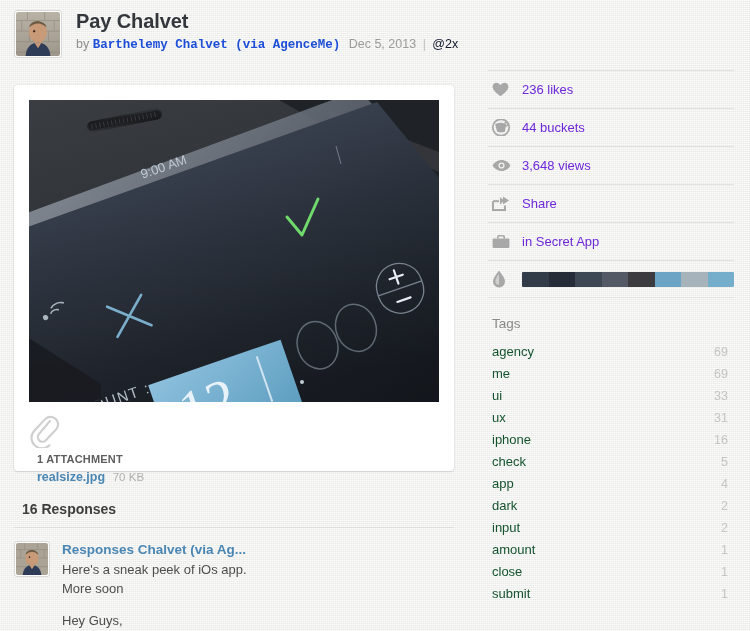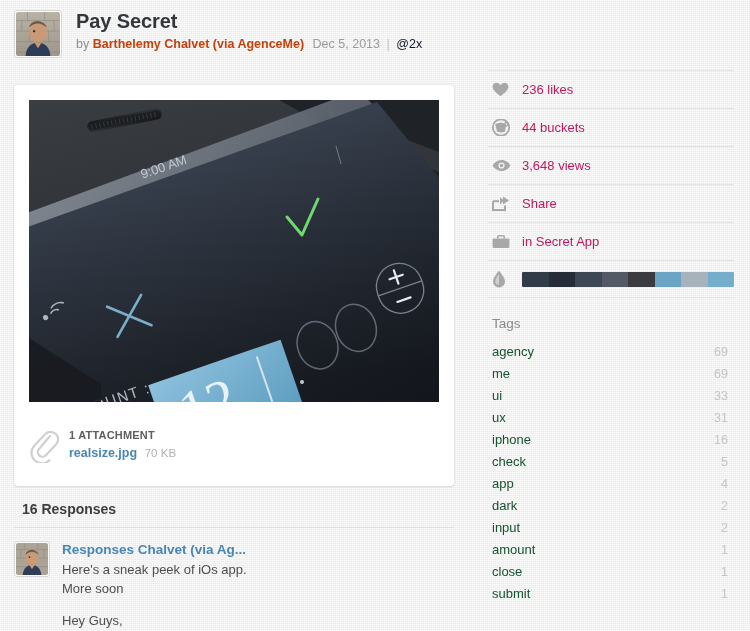--- a/index.html
+++ b/index.html
@@ -47,23 +47,24 @@
     line-height: 26px;
     letter-spacing: -0.1px;
   }
   .byline {
     font-size: 12.5px;
     line-height: 16px;
     color: #8d8d8d;
     white-space: nowrap;
   }
   .byline .author {
-    color: #c2410c;
+    color: #1d4ed8;
     font-weight: bold;
     text-decoration: none;
+    font-family: Liberation Mono, monospace;
   }
   .byline .sep { color: #c3c3c3; margin: 0 3px; }
   .byline .date { color: #9b9b9b; margin-left: 5px; }
   .byline .twox { color: #0f172a; }
 
   
   .shot-card {
     position: absolute;
     left: 14px; top: 85px;
     width: 440px;
@@ -74,24 +75,25 @@
     box-sizing: border-box;
   }
   .shot-image {
     position: relative;
     width: 410px; height: 302px;
     overflow: hidden;
     display: block;
     background: #2b323c;
   }
   .attachments {
-    margin-top: 25px;
+    margin-top: 10px;
     display: flex;
     align-items: flex-start;
     height: 44px;
+    flex-direction: column;
   }
   .clip-icon { width: 32px; flex: 0 0 32px; padding-top: 2px; }
   .attach-text { margin-left: 8px; padding-top: 1px; }
   .attach-count {
     font-size: 11px;
     font-weight: bold;
     color: #5e5e5e;
     letter-spacing: .2px;
     line-height: 15px;
   }
@@ -165,21 +167,21 @@
     padding-left: 4px;
   }
   .stat-row:first-child { border-top: 1px solid #e3e3e1; }
   .stat-icon {
     width: 26px; flex: 0 0 26px;
     display: flex; align-items: center;
     color: #a6a6a6;
   }
   .stat-label {
     font-size: 13px;
-    color: #be185d;
+    color: #6d28d9;
     margin-left: 4px;
   }
   .palette-row {
     display: flex;
     align-items: center;
     height: 36px;
     border-bottom: 1px solid #e3e3e1;
     padding-left: 4px;
   }
   .palette-bar {
@@ -242,21 +244,21 @@
             <line x1="34" y1="20" x2="34" y2="31"></line>
         </g>
         <ellipse cx="23" cy="21" rx="9.5" ry="11" fill="#c89a78"></ellipse>
         <path d="M13.5 16 Q23 8 32 16 Q31 11 23 9.5 Q15 10 13.5 16 Z" fill="#6d5a44"></path>
         <ellipse cx="19" cy="20" rx="1.1" ry="1.3" fill="#3a2a20"></ellipse>
         <path d="M10 46 Q11 33 23 31.5 Q35 33 36 46 Z" fill="#2e3c57"></path>
         <path d="M19 31.5 L23 38 L27 31.5 Z" fill="#c89a78"></path>
       </svg>
     </div>
     <div class="header-text">
-      <h1 class="shot-title">Pay Secret</h1>
+      <h1 class="shot-title">Pay Chalvet</h1>
       <div class="byline">
         <span>by</span>
         <a href="#" class="author">Barthelemy Chalvet (via AgenceMe)</a>
         <span class="date">Dec 5, 2013</span>
         <span class="sep">|</span>
         <span class="twox">@2x</span>
       </div>
     </div>
   </div>
 

